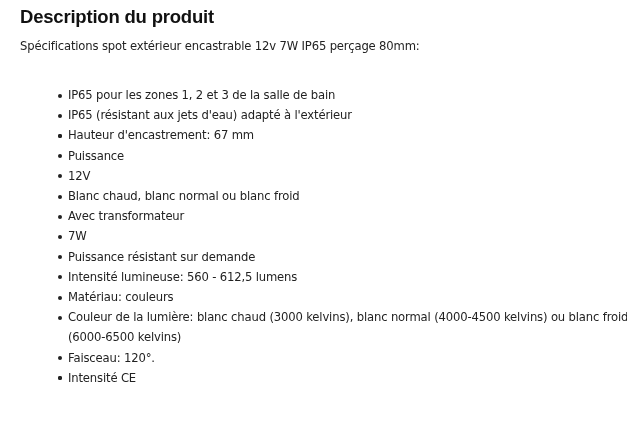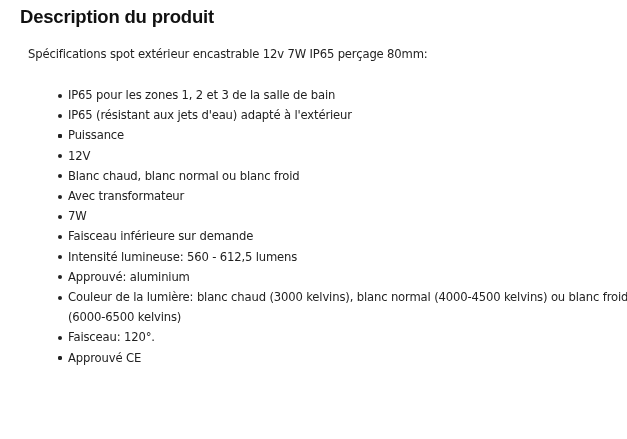--- a/index.html
+++ b/index.html
@@ -27,21 +27,21 @@
       font-weight: bold;
       font-size: 18.5px;
       letter-spacing: -0.2px;
       color: #111111;
       line-height: 22px;
     }
     .intro {
       position: absolute;
       left: 20px;
       top: 38px;
-      margin: 8px;
+      margin: 0;
       font-size: 11.6px;
       line-height: 16px;
       color: #222222;
       letter-spacing: -0.15px;
     }
     .spec-list {
       position: absolute;
       left: 56px;
       top: 73px;
       width: 565px;
@@ -70,27 +70,27 @@
 <body>
 
 <div class="container">
   <h2 class="title">Description du produit</h2>
   <p class="intro">Spécifications spot extérieur encastrable 12v 7W IP65 perçage 80mm:</p>
 
   <ul class="spec-list">
     <li class="spec-item"><span class="bullet"></span><span>IP65 pour les zones 1, 2 et 3 de la salle de bain</span></li>
     <li class="spec-item"><span class="bullet"></span><span>IP65 (résistant aux jets d'eau) adapté à l'extérieur</span></li>
     <li class="spec-item"><span class="bullet"></span></li>
-    <li class="spec-item"><span class="bullet"></span></li>
+    <li class="spec-item"><span class="bullet"></span><span>Hauteur d'encastrement: 67 mm</span></li>
     <li class="spec-item"><span class="bullet"></span><span>Puissance</span></li>
     <li class="spec-item"><span class="bullet"></span><span>12V</span></li>
     <li class="spec-item"><span class="bullet"></span><span>Blanc chaud, blanc normal ou blanc froid</span></li>
     <li class="spec-item"><span class="bullet"></span><span>Avec transformateur</span></li>
     <li class="spec-item"><span class="bullet"></span><span>7W</span></li>
-    <li class="spec-item"><span class="bullet"></span><span>Faisceau inférieure sur demande</span></li>
+    <li class="spec-item"><span class="bullet"></span><span>Puissance résistant sur demande</span></li>
     <li class="spec-item"><span class="bullet"></span><span>Intensité lumineuse: 560 - 612,5 lumens</span></li>
-    <li class="spec-item"><span class="bullet"></span><span>Approuvé: aluminium</span></li>
+    <li class="spec-item"><span class="bullet"></span><span>Matériau: couleurs</span></li>
     <li class="spec-item"><span class="bullet"></span><span>Couleur de la lumière: blanc chaud (3000 kelvins), blanc normal (4000-4500 kelvins) ou blanc froid (6000-6500 kelvins)</span></li>
     <li class="spec-item"><span class="bullet"></span><span>Faisceau: 120°.</span></li>
     <li class="spec-item"><span class="bullet"></span></li>
-    <li class="spec-item"><span class="bullet"></span><span>Approuvé CE</span></li>
+    <li class="spec-item"><span class="bullet"></span><span>Intensité CE</span></li>
   </ul>
 </div>
 
 </body></html>

